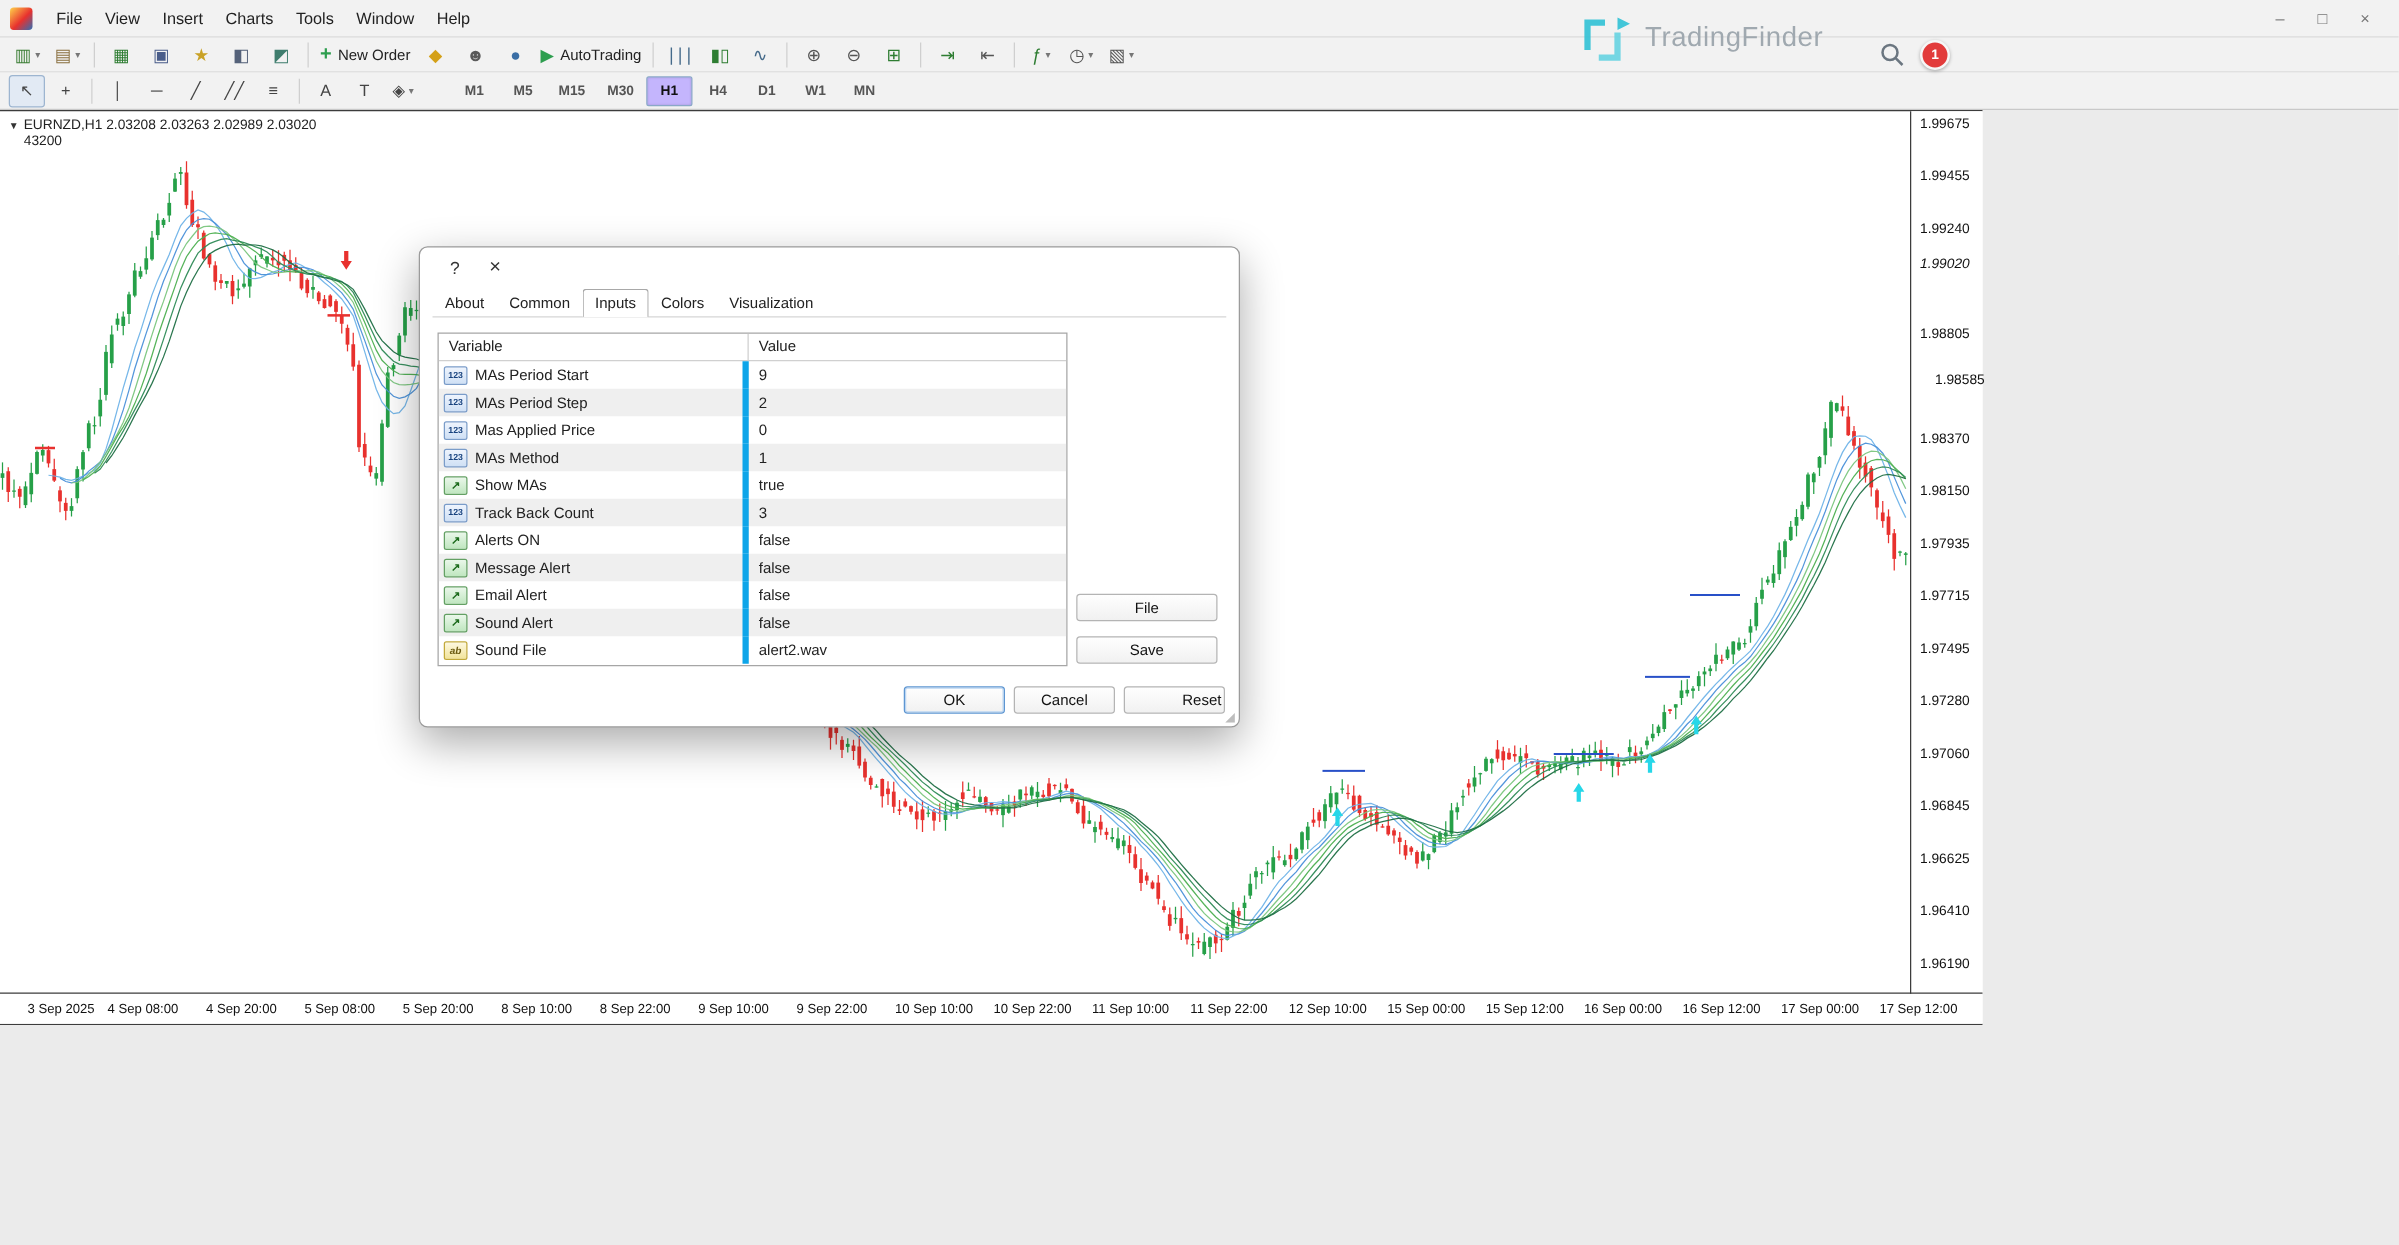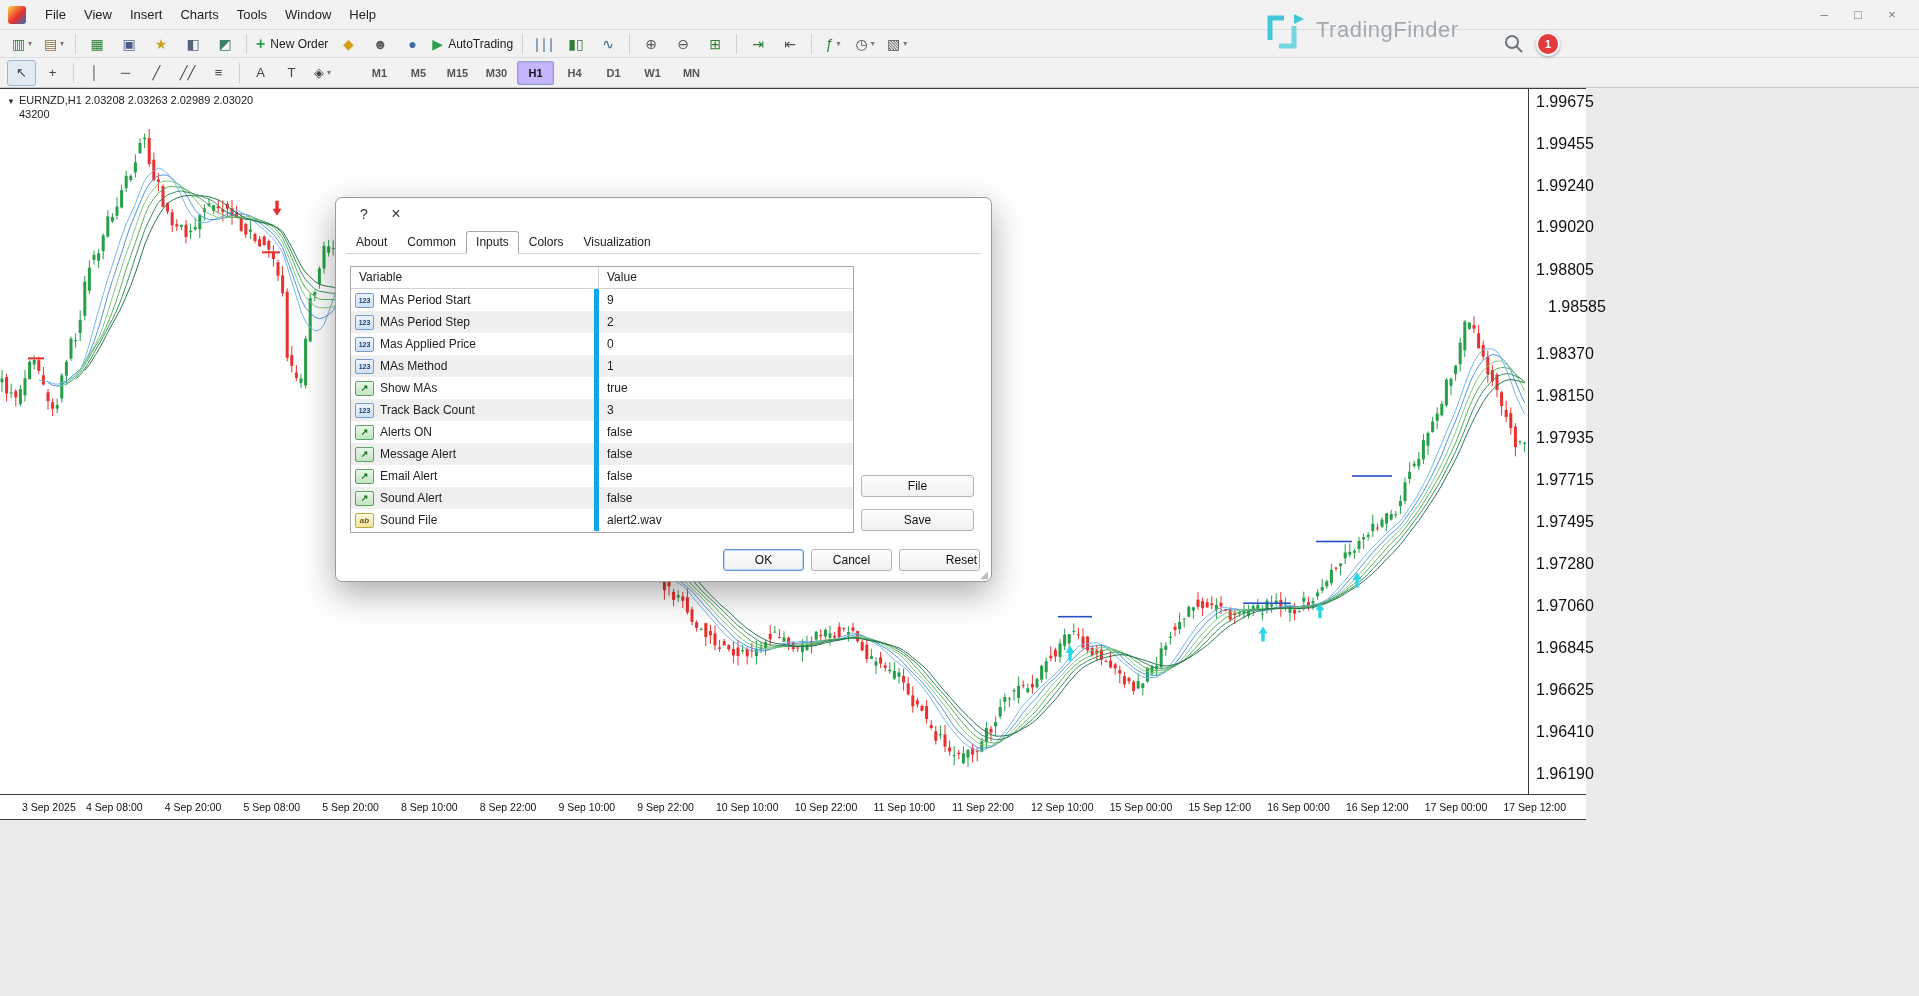--- a/index.html
+++ b/index.html
@@ -45,21 +45,21 @@
                  justify-content:center;z-index:20;border:2px solid #f6f6f6;box-shadow:0 1px 3px rgba(0,0,0,.3);}
 
   
   .chart-window{position:absolute;left:0;top:88px;width:1586px;height:730px;background:#fff;
                 border-top:1px solid #3c3c3c;border-bottom:1px solid #3c3c3c;box-sizing:content-box;}
   .chart-plot{position:absolute;left:0;top:0;width:1528px;height:706px;border-bottom:1px solid #3c3c3c;
               box-sizing:border-box;overflow:hidden;}
   #chart-svg{position:absolute;left:0;top:0;}
   .price-axis{position:absolute;left:1528px;top:0;width:58px;height:706px;background:#fff;
               border-left:1px solid #3c3c3c;border-bottom:1px solid #3c3c3c;box-sizing:border-box;}
-  .plabel{position:absolute;left:7px;font-size:16px;color:#111;}
+  .plabel{position:absolute;left:7px;font-size:11px;color:#111;}
   .time-axis{position:absolute;left:0;top:707px;width:1586px;height:23px;background:#fff;}
   .tmlabel{position:absolute;top:5px;font-size:10.5px;color:#111;white-space:nowrap;}
   .sym{position:absolute;left:7px;top:5px;font-size:11px;color:#222;z-index:5;line-height:12px;}
   .sym .tri{font-size:8px;margin-right:4px;color:#333;}
 
   
   .dialog{position:absolute;left:335px;top:197px;width:655px;height:383px;background:#fff;
           border:1px solid #9b9b9b;border-radius:7px;box-shadow:0 12px 34px rgba(0,0,0,.33);z-index:50;}
   .dlg-titlebar{height:32px;display:flex;align-items:center;padding:0 8px 0 12px;}
   .dlg-title{font-size:12.5px;color:#111;flex:1;}
@@ -928,21 +928,21 @@
       </svg>
     <div class="sym">
       <div><span class="tri">▼</span><span>EURNZD,H1  2.03208 2.03263 2.02989 2.03020</span></div>
       <div style="margin-left:12px;">43200</div>
     </div>
   </div>
   <div class="price-axis" id="price-axis">
       <div class="plabel" style="top: 4px;">1.99675</div>
       <div class="plabel" style="top: 46px;">1.99455</div>
       <div class="plabel" style="top: 88px;">1.99240</div>
-      <div class="plabel" style="top: 129px;">1.99020</div>
+      <div class="plabel" style="top: 116px; font-style: italic;">1.99020</div>
       <div class="plabel" style="top: 172px;">1.98805</div>
       <div class="plabel" style="top: 209px; margin-left: 12px;">1.98585</div>
       <div class="plabel" style="top: 256px;">1.98370</div>
       <div class="plabel" style="top: 298px;">1.98150</div>
       <div class="plabel" style="top: 340px;">1.97935</div>
       <div class="plabel" style="top: 382px;">1.97715</div>
       <div class="plabel" style="top: 424px;">1.97495</div>
       <div class="plabel" style="top: 466px;">1.97280</div>
       <div class="plabel" style="top: 508px;">1.97060</div>
       <div class="plabel" style="top: 550px;">1.96845</div>

